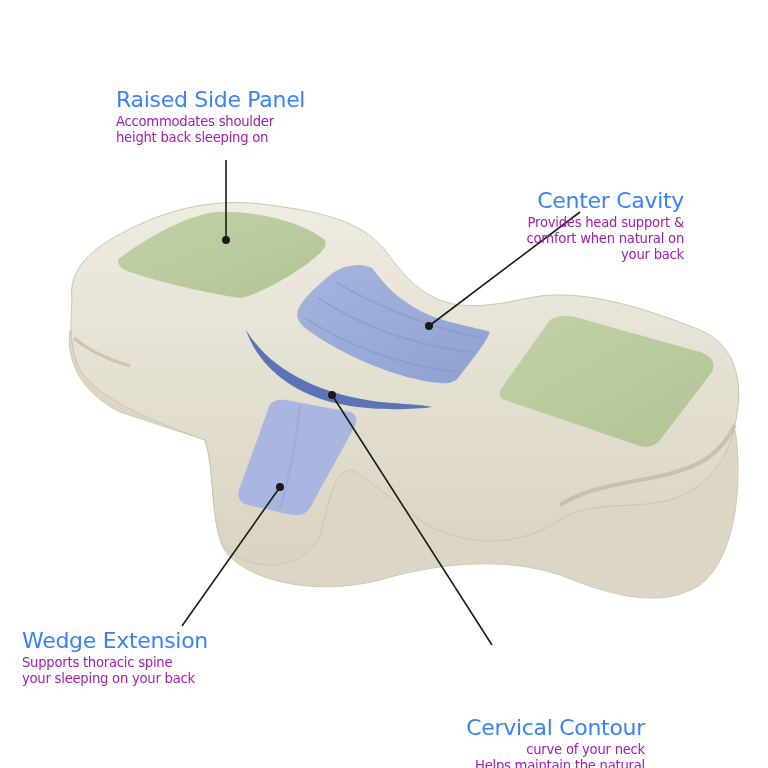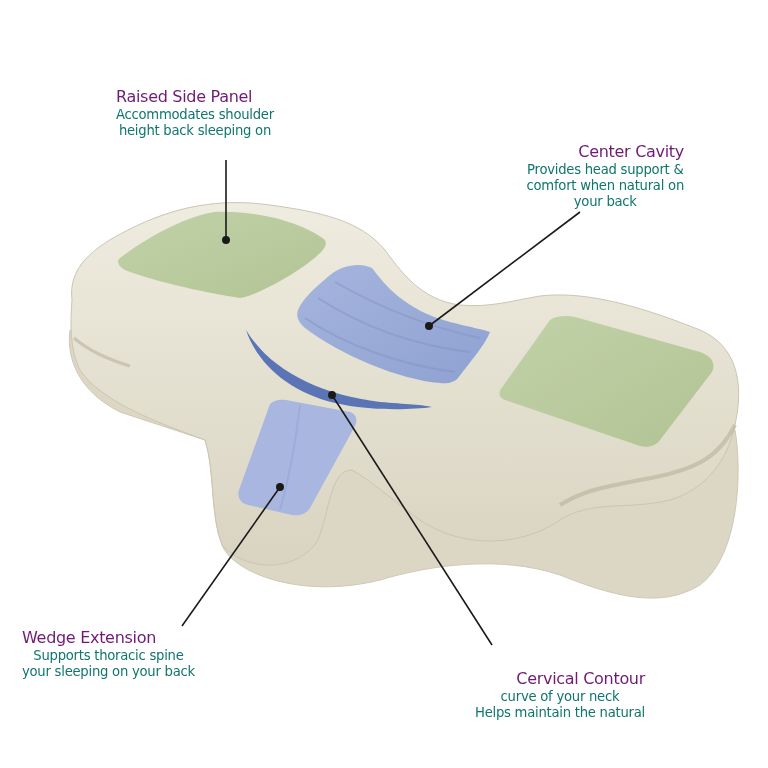--- a/index.html
+++ b/index.html
@@ -1,22 +1,22 @@
 <!DOCTYPE html>
 <html><head>
 <meta charset="utf-8">
 <style>
   html, body { margin: 0; padding: 0; background: #ffffff; }
   body { width: 768px; height: 768px; position: relative; overflow: hidden;
          font-family: "DejaVu Sans", "Liberation Sans", sans-serif; color: #231f20; }
   #diagram { position: absolute; left: 0; top: 0; width: 768px; height: 768px; }
   .label { position: absolute; line-height: 1.22; }
-  .label .title { font-size: 16px; letter-spacing: -0.3px; color: #701a75; }
-  .label .desc { font-size: 13.2px; letter-spacing: -0.25px; color: #0f766e; text-align: center; }
-  .label.right { text-align: right; }
+  .label .title { font-size: 22px; letter-spacing: -0.3px; color: #3b82f6; }
+  .label .desc { font-size: 13.2px; letter-spacing: -0.25px; color: #a21caf; }
+  .label.right { text-align: right; margin-top: 46px; }
   .label.left { text-align: left; }
   #lbl-raised { left: 116px; top: 87px; }
   #lbl-center { right: 84px; top: 142px; }
   #lbl-wedge { left: 22px; top: 588px; margin-top: 40px; }
   #lbl-cervical { right: 123px; top: 669px; }
 </style>
 </head>
 <body>
 
 <div id="diagram">

